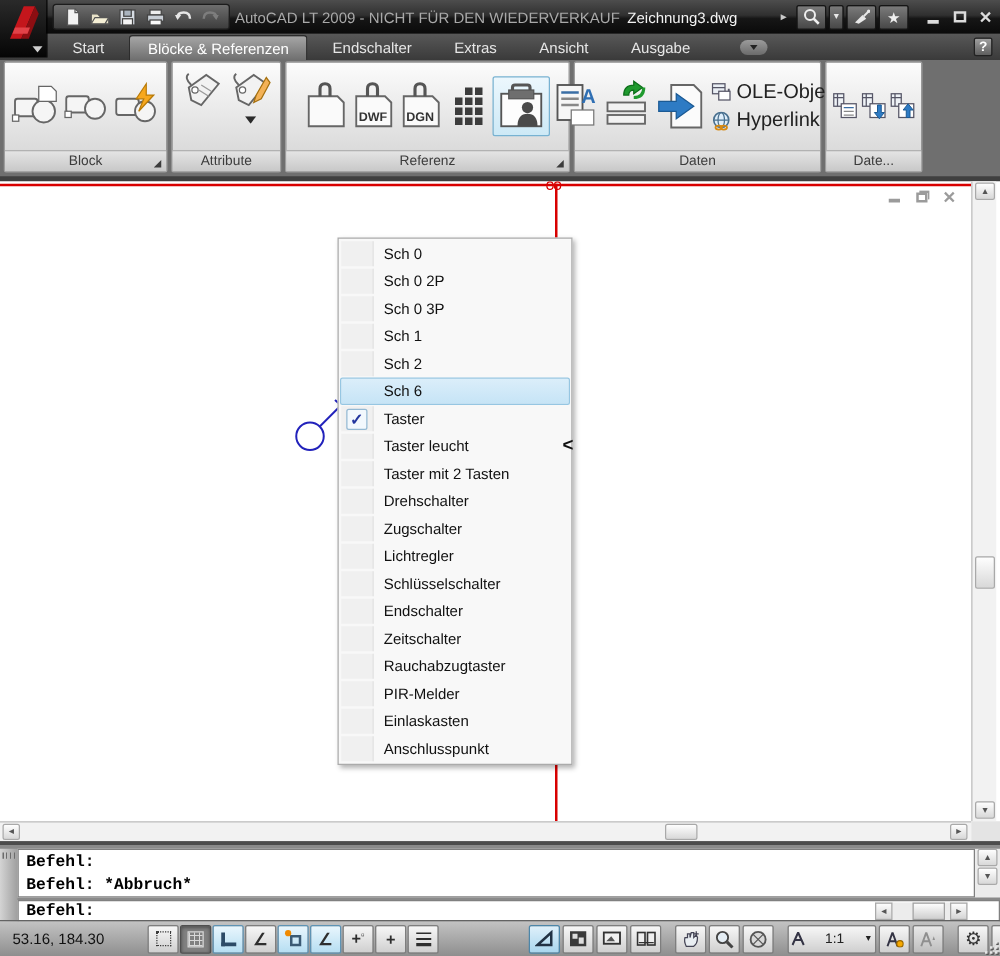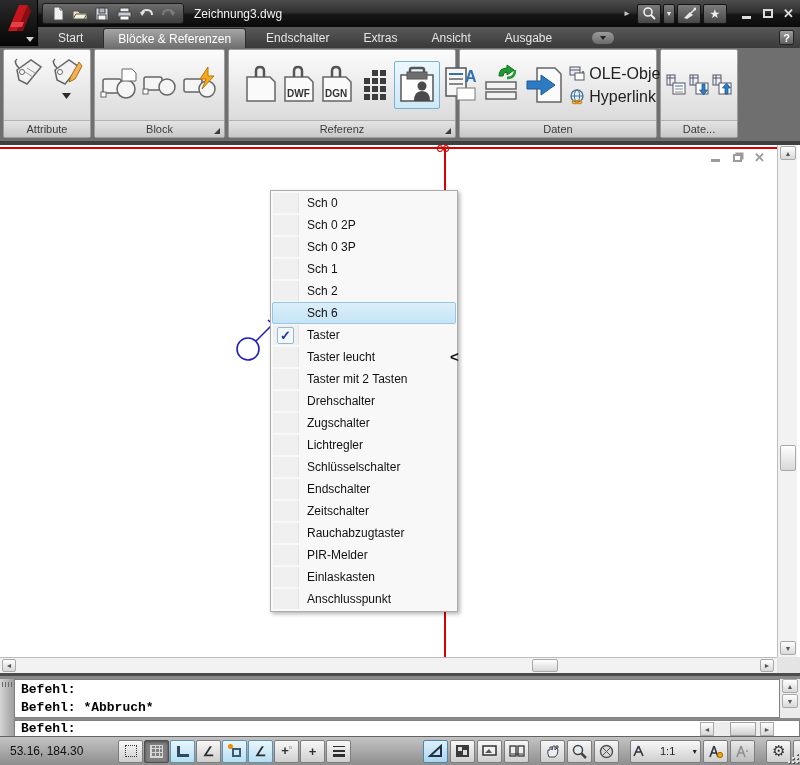--- a/index.html
+++ b/index.html
@@ -181,20 +181,21 @@
           </svg>
       </span>
       <span class="qbtn">
         <svg width="15" height="13">
             <path d="M12 7 Q12 3 7 3 Q2 3 2 8" fill="none" stroke="#7d7d7d" stroke-width="2"></path>
             <path d="M14 5 L12 9 L9 5 Z" fill="#7d7d7d"></path>
           </svg>
       </span>
     </div>
     <div class="title-text">
+      <span class="pre">AutoCAD LT 2009 - NICHT FÜR DEN WIEDERVERKAUF</span>
       <span class="doc">Zeichnung3.dwg</span>
     </div>
     <div class="tb-right">
       <span class="tb-arrow">►</span>
       <span class="tb-tool">
         <svg width="14" height="13">
             <circle cx="6" cy="5" r="4" fill="none" stroke="#efefef" stroke-width="1.6"></circle>
             <line x1="9" y1="8" x2="13" y2="12" stroke="#efefef" stroke-width="2"></line>
           </svg>
       </span>
@@ -242,20 +243,51 @@
         <div class="rtab">Ansicht</div>
         <div class="rtab">Ausgabe</div>
       </div>
     <div class="ribbon-min">
         <span class="dd"></span>
       </div>
   </div>
   <div class="helpbtn">?</div>
 
   <div class="ribbon">
+
+    <div class="panel" style="width:131px">
+      <div class="pbody">
+        <span class="icbtn">
+          <svg width="38" height="44">
+            <rect x="3" y="16" width="18" height="14" rx="2" fill="#f5f5f5" stroke="#666" stroke-width="1.5"></rect>
+            <circle cx="26" cy="26" r="9" fill="#f5f5f5" stroke="#666" stroke-width="1.5"></circle>
+            <path d="M22 6 H32 L36 10 V18 H22 Z" fill="#fff" stroke="#666"></path>
+            <rect x="1" y="29" width="5" height="5" fill="#fff" stroke="#666"></rect>
+          </svg>
+        </span>
+        <span class="icbtn">
+          <svg width="36" height="44">
+            <rect x="2" y="14" width="18" height="13" rx="2" fill="#f5f5f5" stroke="#666" stroke-width="1.5"></rect>
+            <circle cx="25" cy="24" r="8" fill="#f5f5f5" stroke="#666" stroke-width="1.5"></circle>
+            <rect x="1" y="26" width="5" height="5" fill="#fff" stroke="#666"></rect>
+          </svg>
+        </span>
+        <span class="icbtn">
+          <svg width="38" height="44">
+            <rect x="2" y="16" width="18" height="13" rx="2" fill="#f5f5f5" stroke="#666" stroke-width="1.5"></rect>
+            <circle cx="25" cy="26" r="8" fill="#f5f5f5" stroke="#666" stroke-width="1.5"></circle>
+            <path d="M26 4 L18 16 L24 16 L20 26 L32 13 L26 13 Z" fill="#f7a81d" stroke="#b97b08"></path>
+          </svg>
+        </span>
+      </div>
+      <div class="plabel">
+        <span>Block</span>
+        <span class="exp"></span>
+      </div>
+    </div>
 
     <div class="panel" style="width:88px">
       <div class="pbody" style="align-items:flex-start; padding-top:6px">
         <span class="icbtn">
           <svg width="34" height="34">
             <path d="M6 14 L20 4 L30 11 L16 28 L8 24 Z" fill="#f2f2f2" stroke="#666" stroke-width="1.5"></path>
             <circle cx="11" cy="16" r="2.5" fill="#fff" stroke="#666"></circle>
             <path d="M8 12 Q2 6 6 3" fill="none" stroke="#666" stroke-width="1.5"></path>
             <line x1="16" y1="12" x2="24" y2="17" stroke="#999"></line>
             <line x1="14" y1="16" x2="22" y2="21" stroke="#999"></line>
@@ -270,51 +302,20 @@
               <path d="M30 6 L22 20 L20 26 L26 23 L33 10 Z" fill="#f3b257" stroke="#a5700f"></path>
             </svg>
           </span>
           <svg width="9" height="6" style="margin-top:3px">
               <path d="M0 0 H9 L4.5 6 Z" fill="#2a2a2a"></path>
             </svg>
         </span>
       </div>
       <div class="plabel">
         <span>Attribute</span>
-      </div>
-    </div>
-
-    <div class="panel" style="width:131px">
-      <div class="pbody">
-        <span class="icbtn">
-          <svg width="38" height="44">
-            <rect x="3" y="16" width="18" height="14" rx="2" fill="#f5f5f5" stroke="#666" stroke-width="1.5"></rect>
-            <circle cx="26" cy="26" r="9" fill="#f5f5f5" stroke="#666" stroke-width="1.5"></circle>
-            <path d="M22 6 H32 L36 10 V18 H22 Z" fill="#fff" stroke="#666"></path>
-            <rect x="1" y="29" width="5" height="5" fill="#fff" stroke="#666"></rect>
-          </svg>
-        </span>
-        <span class="icbtn">
-          <svg width="36" height="44">
-            <rect x="2" y="14" width="18" height="13" rx="2" fill="#f5f5f5" stroke="#666" stroke-width="1.5"></rect>
-            <circle cx="25" cy="24" r="8" fill="#f5f5f5" stroke="#666" stroke-width="1.5"></circle>
-            <rect x="1" y="26" width="5" height="5" fill="#fff" stroke="#666"></rect>
-          </svg>
-        </span>
-        <span class="icbtn">
-          <svg width="38" height="44">
-            <rect x="2" y="16" width="18" height="13" rx="2" fill="#f5f5f5" stroke="#666" stroke-width="1.5"></rect>
-            <circle cx="25" cy="26" r="8" fill="#f5f5f5" stroke="#666" stroke-width="1.5"></circle>
-            <path d="M26 4 L18 16 L24 16 L20 26 L32 13 L26 13 Z" fill="#f7a81d" stroke="#b97b08"></path>
-          </svg>
-        </span>
-      </div>
-      <div class="plabel">
-        <span>Block</span>
-        <span class="exp"></span>
       </div>
     </div>
 
     <div class="panel" style="width:228px">
       <div class="pbody">
         <span class="icbtn">
           <svg width="34" height="40">
             <path d="M3 12 H26 L31 17 V36 H3 Z" fill="#fafafa" stroke="#666" stroke-width="1.5"></path>
             <path d="M12 12 V6 Q12 2 16 2 Q20 2 20 6 V12" fill="none" stroke="#555" stroke-width="2.5"></path>
           </svg>

